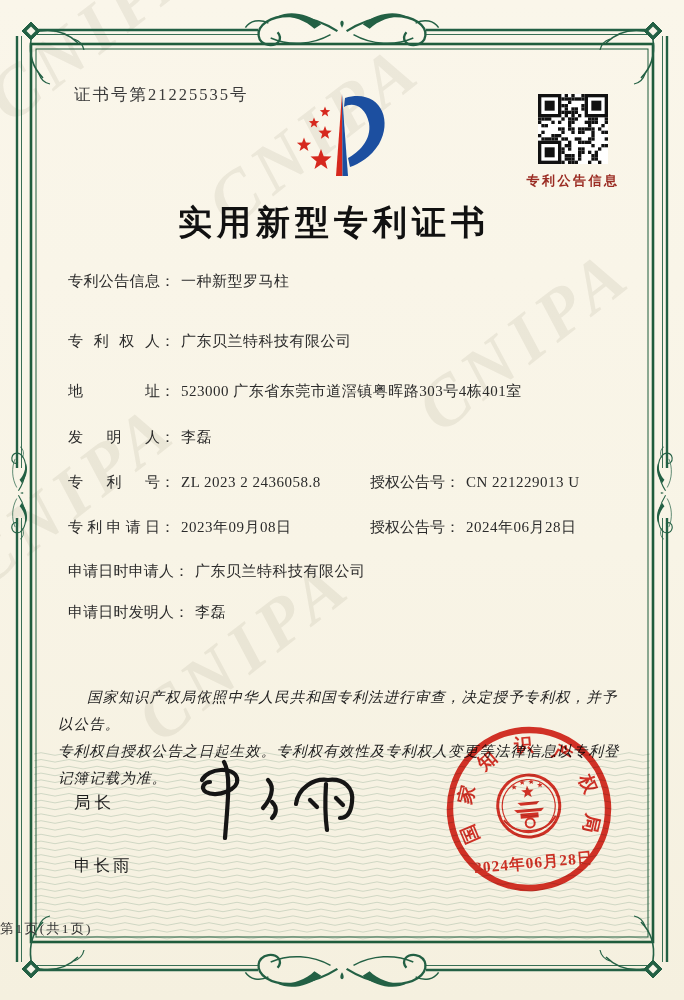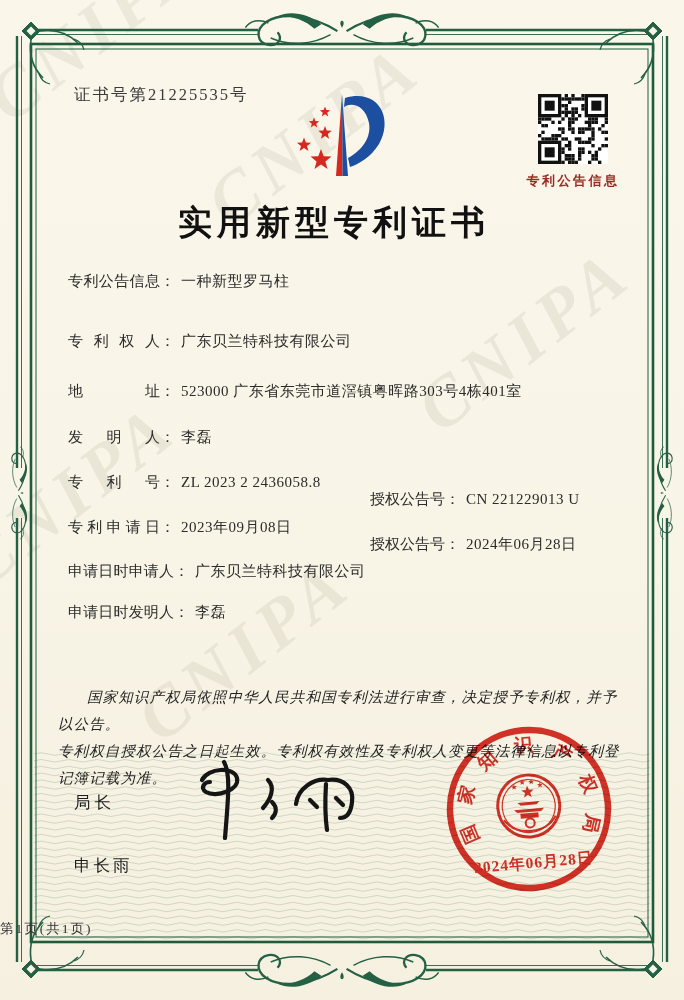--- a/index.html
+++ b/index.html
@@ -15,21 +15,21 @@
   .qrwrap{position:absolute;left:513px;top:94px;width:120px;text-align:center;}
   #qr{margin:0 auto;}
   .qrcap{margin-top:8px;font-size:13px;letter-spacing:2.5px;color:#9a2b22;font-weight:bold;}
   .title{position:absolute;left:0;right:16px;top:184px;margin:16px;text-align:center;
          font-size:34px;font-weight:700;letter-spacing:5px;color:#111;}
   .frow{position:absolute;left:68px;right:36px;font-size:15px;color:#2b2b2b;white-space:nowrap;}
   .flabel{display:inline-block;text-align:justify;text-align-last:justify;vertical-align:bottom;color:#2b2b2b;}
   .w92{width:92px}.w106{width:106px}
   .colon{margin-right:6px}
   .fvalue{letter-spacing:.5px}
-  .pair2{position:absolute;left:302px;top:0;margin-top:17px;}
+  .pair2{position:absolute;left:302px;top:0;}
   .decl{position:absolute;left:58px;right:52px;top:684px;font-size:14.5px;line-height:27px;
         letter-spacing:1.1px;color:#222;font-style:italic;}
   .decl .l1{text-indent:2em;}
   .sigtitle{position:absolute;left:74px;top:792px;font-size:16.5px;letter-spacing:4px;color:#1d1d1d;}
   .signame{position:absolute;left:74px;top:827px;font-size:16.5px;letter-spacing:3px;color:#1d1d1d;margin-top:28px;}
   #autograph{position:absolute;left:168px;top:752px;}
   .seal{position:absolute;left:436px;top:716px;width:186px;height:186px;transform:rotate(-5deg);
         mix-blend-mode:multiply;opacity:.95;}
   .footer{position:absolute;left:0;right:0;top:920px;text-align:left;font-size:13.5px;
           letter-spacing:2px;color:#333;}

